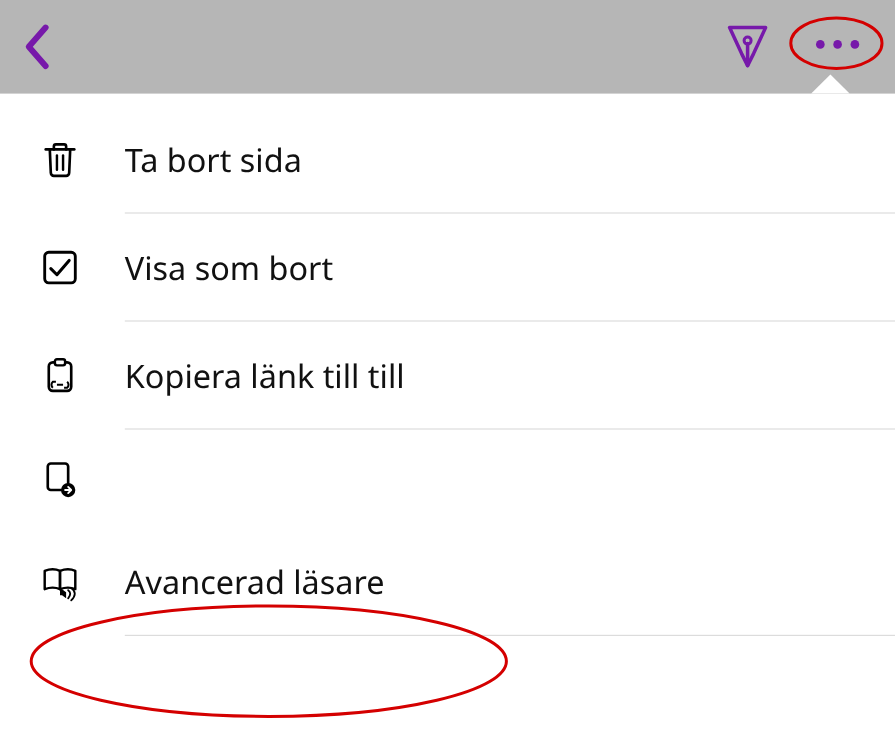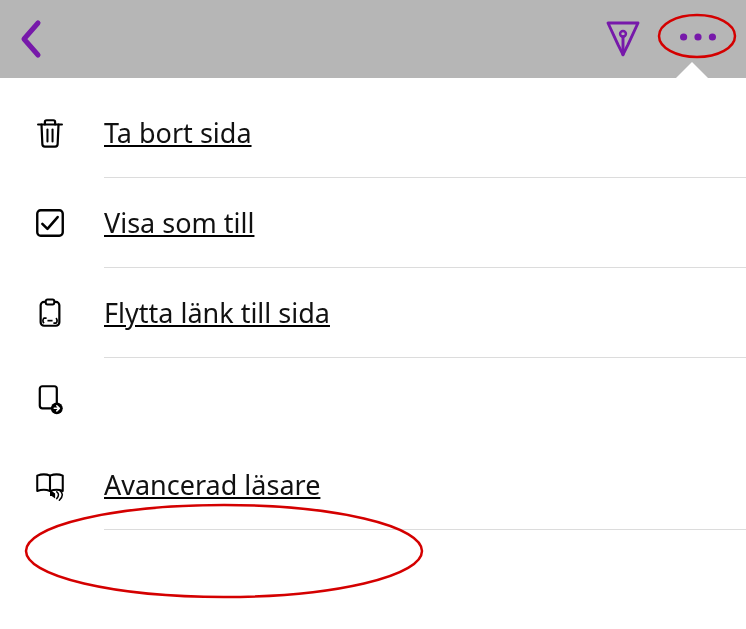--- a/index.html
+++ b/index.html
@@ -75,21 +75,20 @@
 
   .menu {
     padding: 10px 0 0 0;
   }
   .menu-item {
     display: flex;
     align-items: center;
     min-height: 82px;
     padding: 0 0 0 30px;
     position: relative;
-    text-decoration: underline;
   }
   .menu-icon {
     width: 40px;
     height: 40px;
     flex: 0 0 40px;
     display: flex;
     align-items: center;
     justify-content: center;
     color: #000;
   }
@@ -164,36 +163,36 @@
     <span class="menu-label">Ta bort sida</span>
   </div>
 
   <div class="menu-item">
     <span class="menu-icon">
       <svg viewBox="0 0 40 40" width="34" height="34">
         <rect x="5" y="5" width="30" height="30" rx="4" ry="4" fill="none" stroke="#000" stroke-width="2.8"></rect>
         <polyline points="11,21 17,27 29,13" fill="none" stroke="#000" stroke-width="3" stroke-linecap="round" stroke-linejoin="round"></polyline>
       </svg>
     </span>
-    <span class="menu-label">Visa som till</span>
+    <span class="menu-label">Visa som bort</span>
   </div>
 
   <div class="menu-item">
     <span class="menu-icon">
       <svg viewBox="0 0 40 40" width="34" height="34">
         <rect x="9" y="7" width="22" height="28" rx="4" ry="4" fill="none" stroke="#000" stroke-width="2.6"></rect>
         <rect x="15" y="4" width="10" height="6" rx="2" fill="#fff" stroke="#000" stroke-width="2.4"></rect>
         <g transform="translate(13,26)">
           <path d="M0 6 a4 4 0 0 1 0 -6 h3" fill="none" stroke="#000" stroke-width="2"></path>
           <path d="M14 0 a4 4 0 0 1 0 6 h-3" fill="none" stroke="#000" stroke-width="2"></path>
           <line x1="4" y1="3" x2="10" y2="3" stroke="#000" stroke-width="2"></line>
         </g>
       </svg>
     </span>
-    <span class="menu-label">Flytta länk till sida</span>
+    <span class="menu-label">Kopiera länk till till</span>
   </div>
 
   <div class="menu-item">
     <span class="menu-icon">
       <svg viewBox="0 0 40 40" width="34" height="34">
         <rect x="8" y="5" width="20" height="26" rx="3" fill="none" stroke="#000" stroke-width="2.6"></rect>
         <circle cx="28" cy="31" r="7" fill="#000"></circle>
         <path d="M25 31 h5 M28 28 l3 3 -3 3" fill="none" stroke="#fff" stroke-width="1.8" stroke-linecap="round" stroke-linejoin="round"></path>
       </svg>
     </span>

